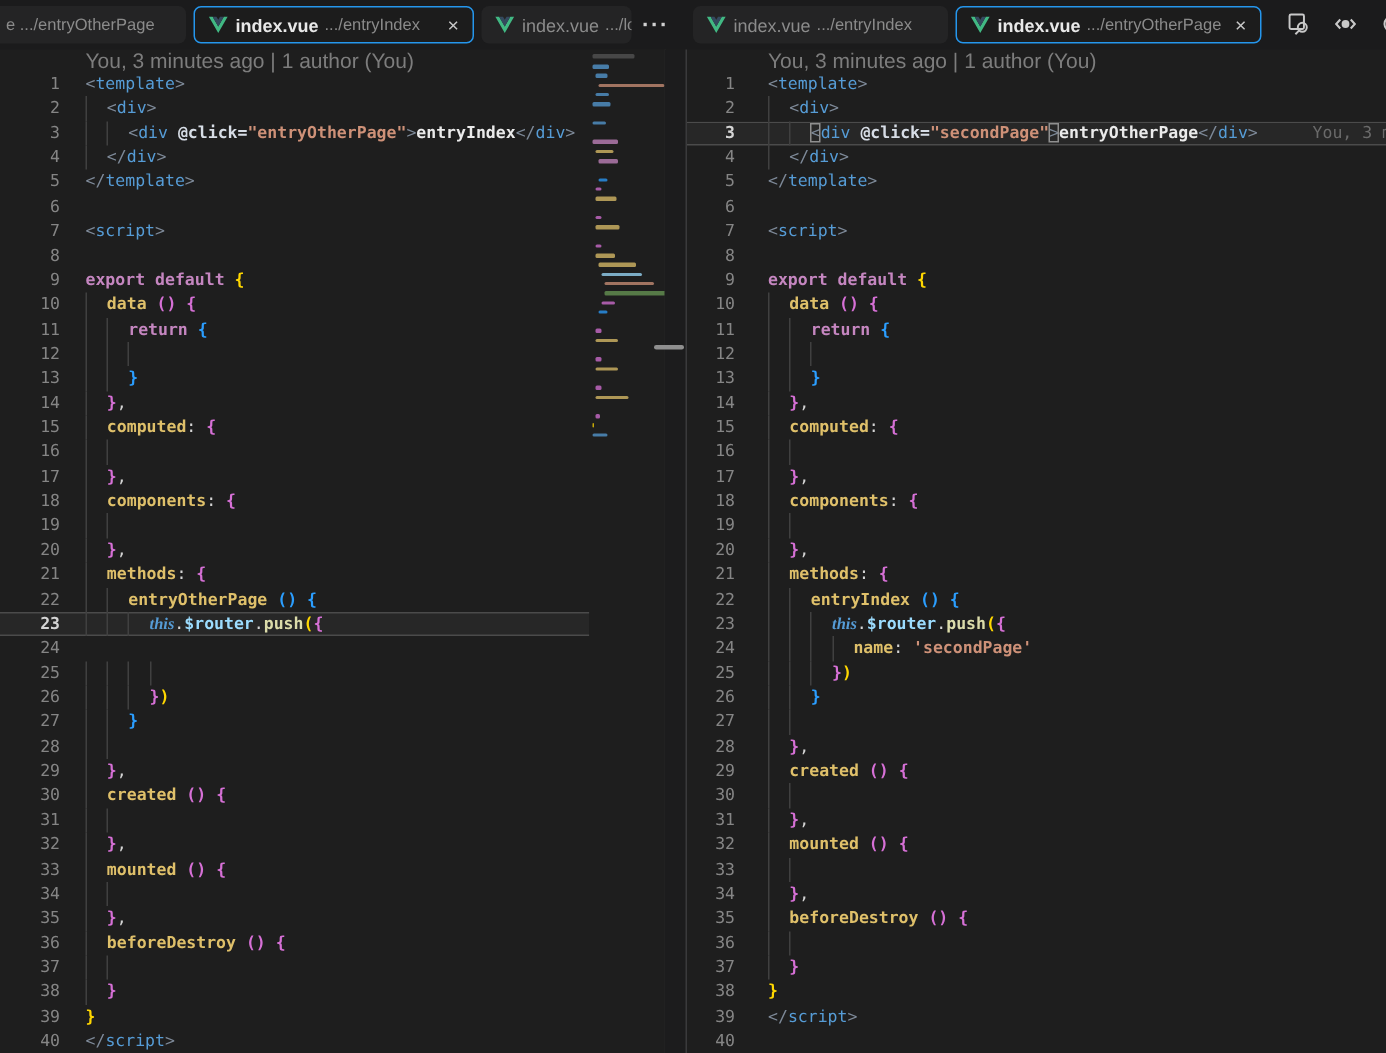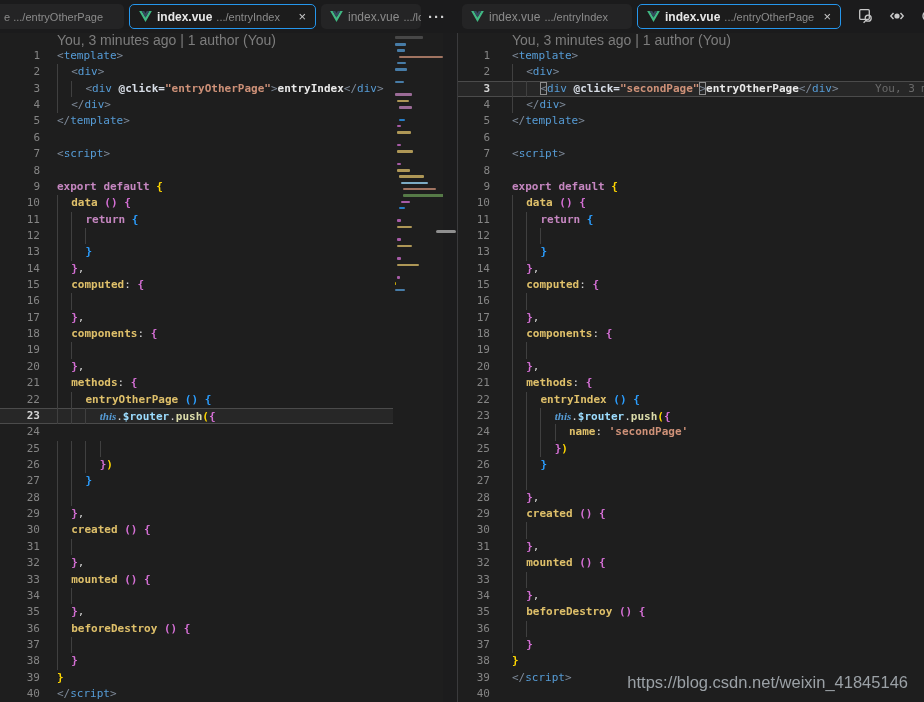--- a/index.html
+++ b/index.html
@@ -267,14 +267,13 @@
       <div class="row"><span class="num">33</span><span class="code"><span class="g"></span><span class="g"></span></span></div>
       <div class="row"><span class="num">34</span><span class="code"><span class="g"></span><span class="tk-b2">}</span><span class="tk-txt">,</span></span></div>
       <div class="row"><span class="num">35</span><span class="code"><span class="g"></span><span class="tk-fn">beforeDestroy</span><span class="tk-txt"> </span><span class="tk-b2">()</span><span class="tk-txt"> </span><span class="tk-b2">{</span></span></div>
       <div class="row"><span class="num">36</span><span class="code"><span class="g"></span><span class="g"></span></span></div>
       <div class="row"><span class="num">37</span><span class="code"><span class="g"></span><span class="tk-b2">}</span></span></div>
       <div class="row"><span class="num">38</span><span class="code"><span class="tk-b1">}</span></span></div>
       <div class="row"><span class="num">39</span><span class="code"><span class="tk-pun">&lt;/</span><span class="tk-tag">script</span><span class="tk-pun">&gt;</span></span></div>
       <div class="row"><span class="num">40</span><span class="code"></span></div>
     </div>
 
-  <div id="watermark">https://blog.csdn.net/weixin_41845146</div>
 </div>
 
 </body></html>

